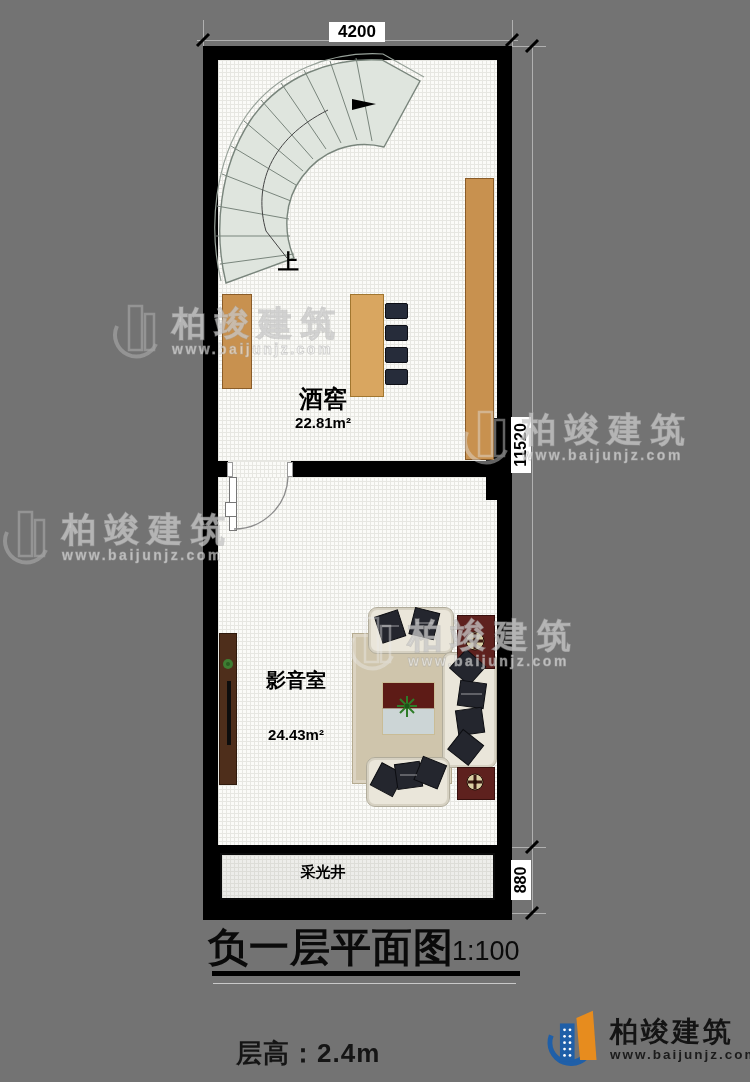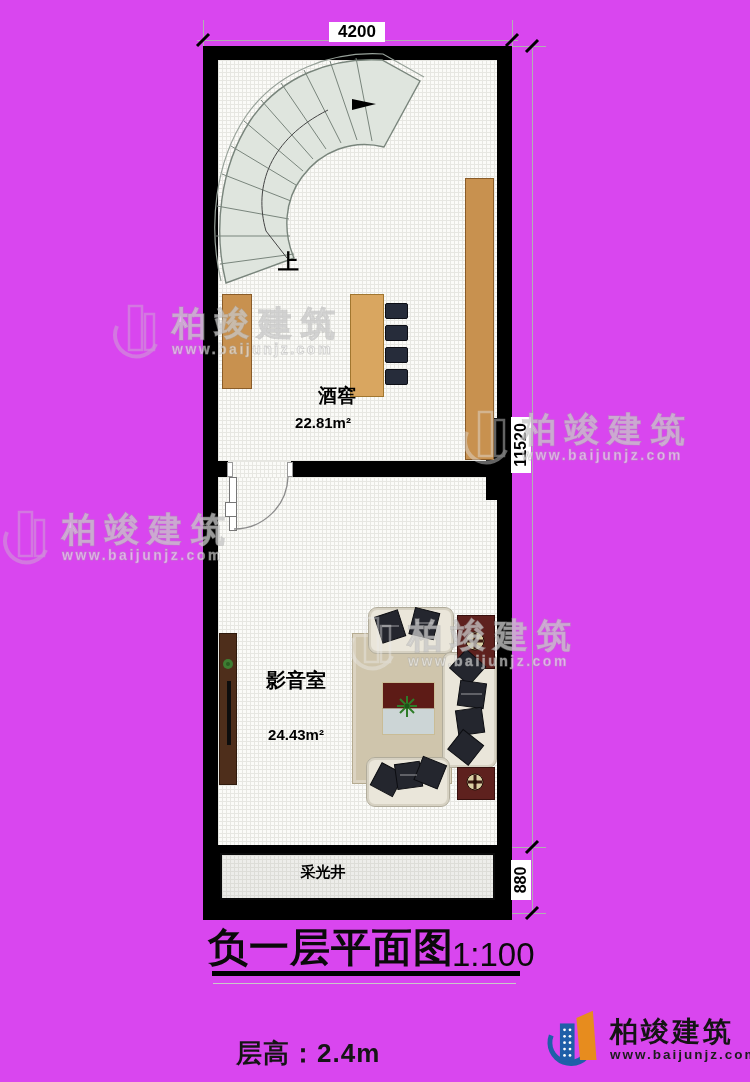--- a/index.html
+++ b/index.html
@@ -1,16 +1,16 @@
 <!DOCTYPE html>
 <html><head>
 <meta charset="utf-8">
 <style>
   html,body{margin:0;padding:0;background:#fff;}
-  #canvas{position:relative;width:750px;height:1082px;background:#d946ef;overflow:hidden;
+  #canvas{position:relative;width:750px;height:1082px;background:#737373;overflow:hidden;
     font-family:"Liberation Sans","DejaVu Sans",sans-serif;color:#111;}
   
   .wall-block{position:absolute;background:#000;}
   .floor{position:absolute;background-color:#fbfbf8;
     background-image:linear-gradient(#e7e7e2 1px,transparent 1px),linear-gradient(90deg,#e7e7e2 1px,transparent 1px);
     background-size:4px 4px;}
   .lightwell{position:absolute;background-color:#ededea;
     background-image:linear-gradient(#ddddd8 1px,transparent 1px),linear-gradient(90deg,#ddddd8 1px,transparent 1px);
     background-size:4px 4px;border:2px solid #0a0a0a;}
   
@@ -28,21 +28,21 @@
   .jamb{position:absolute;background:#fff;border:1px solid #999;}
   
   .dimline{position:absolute;background:#b0b0b0;}
   .dimlabel{position:absolute;font-size:17px;font-weight:700;color:#000;background:#fff;text-align:center;line-height:20px;}
   .dimlabel.rot{transform:rotate(-90deg);font-size:16px;}
   
   .roomname{position:absolute;font-weight:700;color:#000;text-align:center;}
   .roomarea{position:absolute;font-weight:700;color:#000;text-align:center;}
   
   .title{position:absolute;left:208px;top:920px;font-size:40px;font-weight:700;letter-spacing:1px;color:#0a0a0a;text-align:center;}
-  .scale{position:absolute;left:452px;top:936px;font-size:33px;font-weight:500;color:#0a0a0a;}
+  .scale{position:absolute;left:452px;top:936px;font-size:27px;font-weight:500;color:#0a0a0a;}
   .title-rule{position:absolute;left:212px;top:971px;width:308px;height:5px;background:#000;}
   .hairline{position:absolute;left:213px;top:983px;width:303px;height:1px;background:#c9c9c9;}
   .stat{position:absolute;font-size:26px;font-weight:600;color:#151515;letter-spacing:1px;}
   
   .wm{position:absolute;display:flex;align-items:center;gap:10px;pointer-events:none;}
   .wm-brand{font-size:34px;font-weight:800;letter-spacing:9px;color:rgba(255,255,255,.55);
     -webkit-text-stroke:1.2px rgba(168,168,168,.5);line-height:36px;white-space:nowrap;}
   .wm-url{font-size:14px;font-weight:700;letter-spacing:2.5px;color:rgba(255,255,255,.55);
     -webkit-text-stroke:.8px rgba(168,168,168,.5);white-space:nowrap;}
   .wm-ic{opacity:.55;}
@@ -176,21 +176,21 @@
       <circle cx="475" cy="782" r="2" fill="#241008"></circle>
     </g>
   </svg>
 
   <div class="dimlabel" style="left:329px;top:22px;width:56px;">4200</div>
   <div class="dimlabel rot" style="left:493px;top:435px;width:56px;">11520</div>
   <div class="dimlabel rot" style="left:501px;top:870px;width:40px;">880</div>
 
   <div class="roomname" style="left:278px;top:248px;width:20px;font-size:21px;">上</div>
 
-  <div class="roomname" style="left:297px;top:383px;width:80px;font-size:19px;">酒窖</div>
+  <div class="roomname" style="left:283px;top:383px;width:80px;font-size:24px;">酒窖</div>
   <div class="roomarea" style="left:283px;top:403px;width:80px;font-size:15px;margin-top:11px;">22.81m²</div>
 
   <div class="roomname" style="left:256px;top:667px;width:80px;font-size:20px;">影音室</div>
   <div class="roomarea" style="left:256px;top:726px;width:80px;font-size:15px;">24.43m²</div>
 
   <div class="roomname" style="left:283px;top:863px;width:80px;font-size:15px;">采光井</div>
 
   <div class="title">负一层平面图</div>
   <div class="scale">1:100</div>
   <div class="title-rule"></div>

